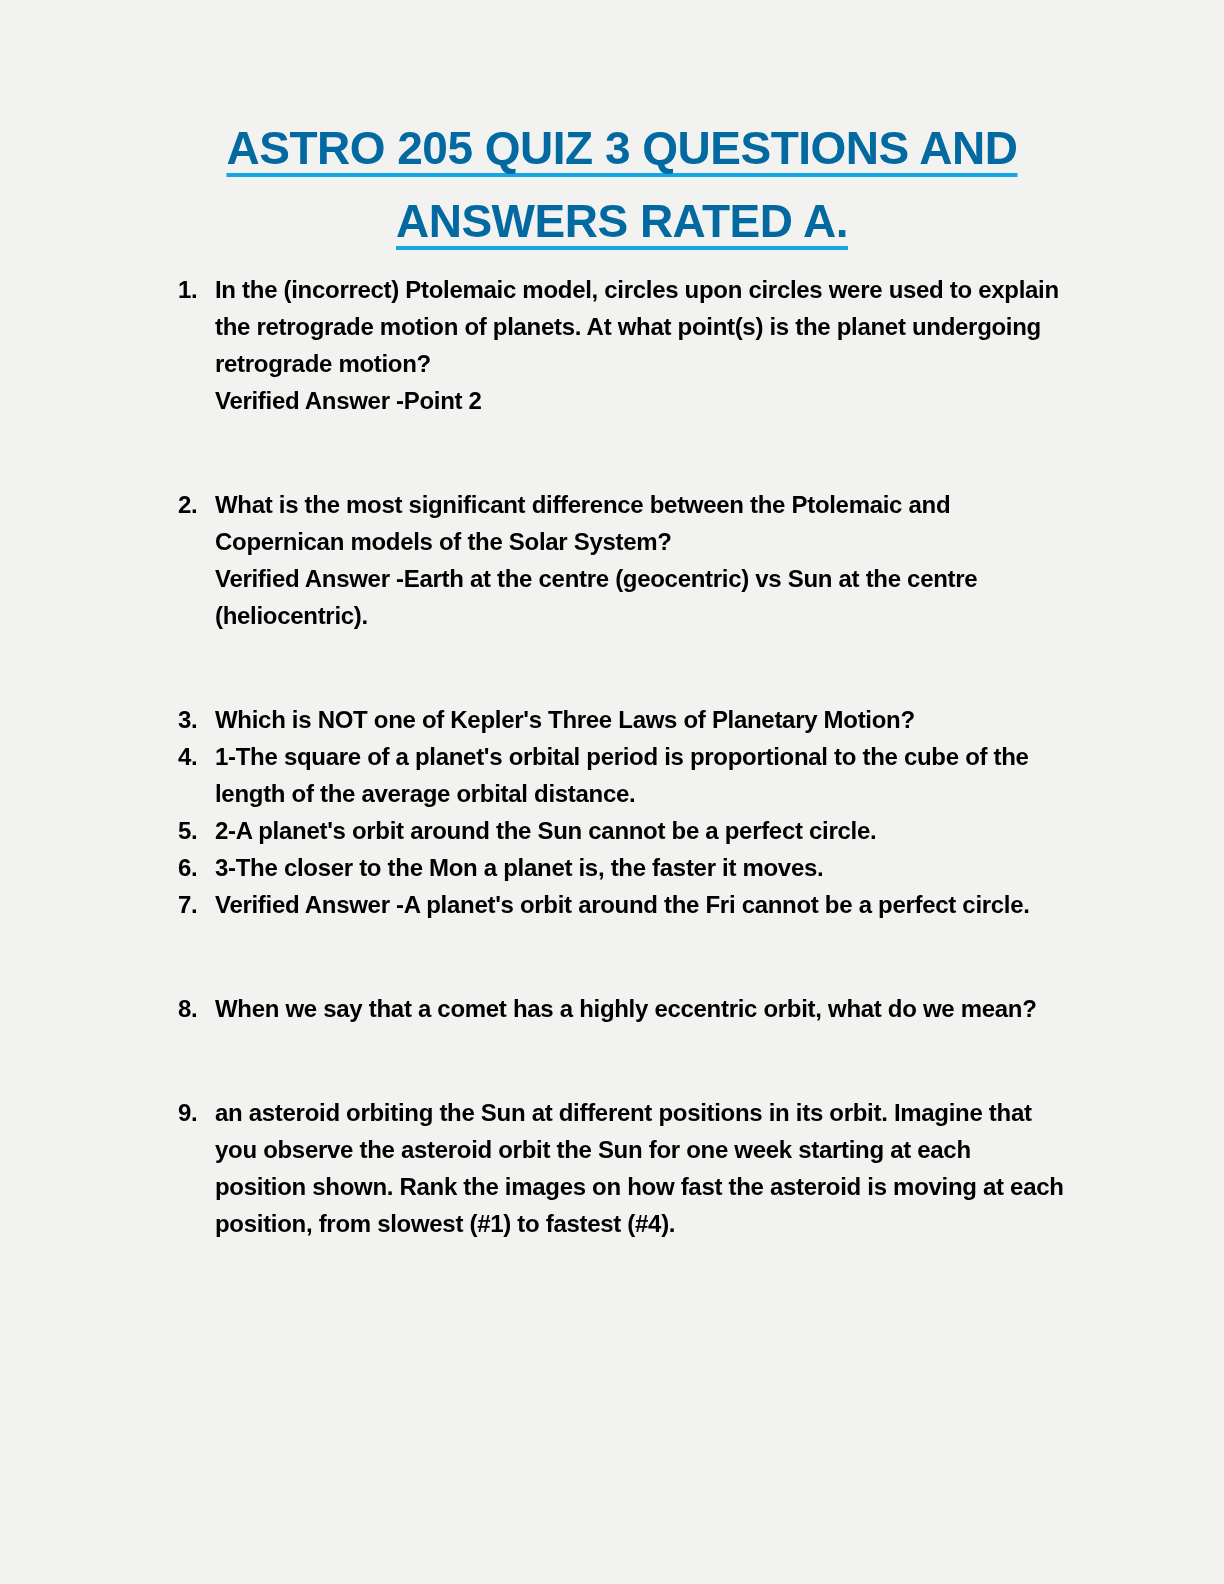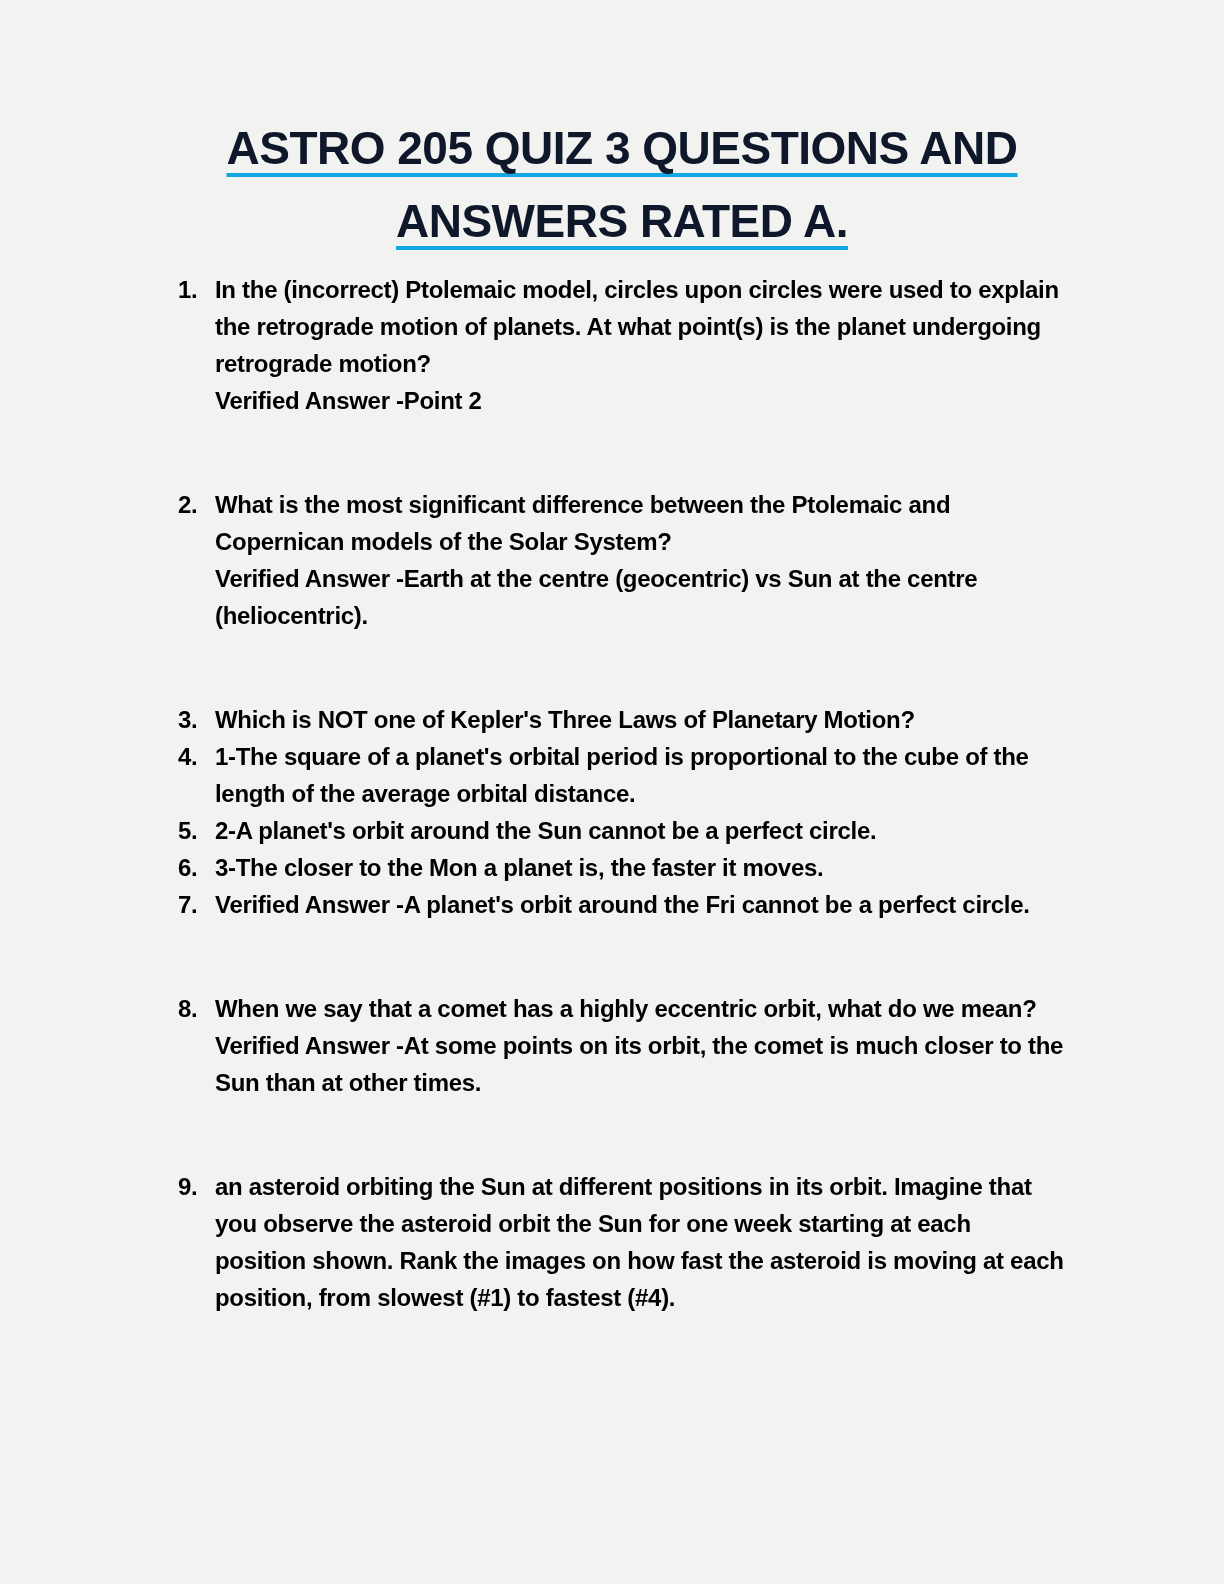--- a/index.html
+++ b/index.html
@@ -52,21 +52,21 @@
     flex: 1;
   }
   .answer {
     display: block;
   }
 </style>
 </head>
 <body style="background: rgb(242, 242, 240); color: rgb(0, 0, 0);">
 
 <div class="page">
-  <h1 class="doc-title" style="color: #0f172a; text-decoration-color: rgb(20, 167, 227);">ASTRO 205 QUIZ 3 QUESTIONS AND ANSWERS RATED A.</h1>
+  <h1 class="doc-title" style="color: #0369a1; text-decoration-color: rgb(20, 167, 227);">ASTRO 205 QUIZ 3 QUESTIONS AND ANSWERS RATED A.</h1>
   <ol class="qlist" id="qlist">
   <li class="item spacer">
     <span class="num">1.</span>
     <div class="itembody">
       <span class="question">In the (incorrect) Ptolemaic model, circles upon circles were used to explain the retrograde motion of planets. At what point(s) is the planet undergoing retrograde motion?</span>
       <div class="answer">Verified Answer -Point 2</div>
     </div>
   </li>
 
   <li class="item spacer">
@@ -113,21 +113,20 @@
     <span class="num">7.</span>
     <div class="itembody">
       <div class="answer">Verified Answer -A planet's orbit around the Fri cannot be a perfect circle.</div>
     </div>
   </li>
 
   <li class="item spacer">
     <span class="num">8.</span>
     <div class="itembody">
       <span class="question">When we say that a comet has a highly eccentric orbit, what do we mean?</span>
-      <div class="answer">Verified Answer -At some points on its orbit, the comet is much closer to the Sun than at other times.</div>
     </div>
   </li>
 
   <li class="item">
     <span class="num">9.</span>
     <div class="itembody">
       <span class="question">an asteroid orbiting the Sun at different positions in its orbit. Imagine that you observe the asteroid orbit the Sun for one week starting at each position shown. Rank the images on how fast the asteroid is moving at each position, from slowest (#1) to fastest (#4).</span>
     </div>
   </li>
 </ol>

